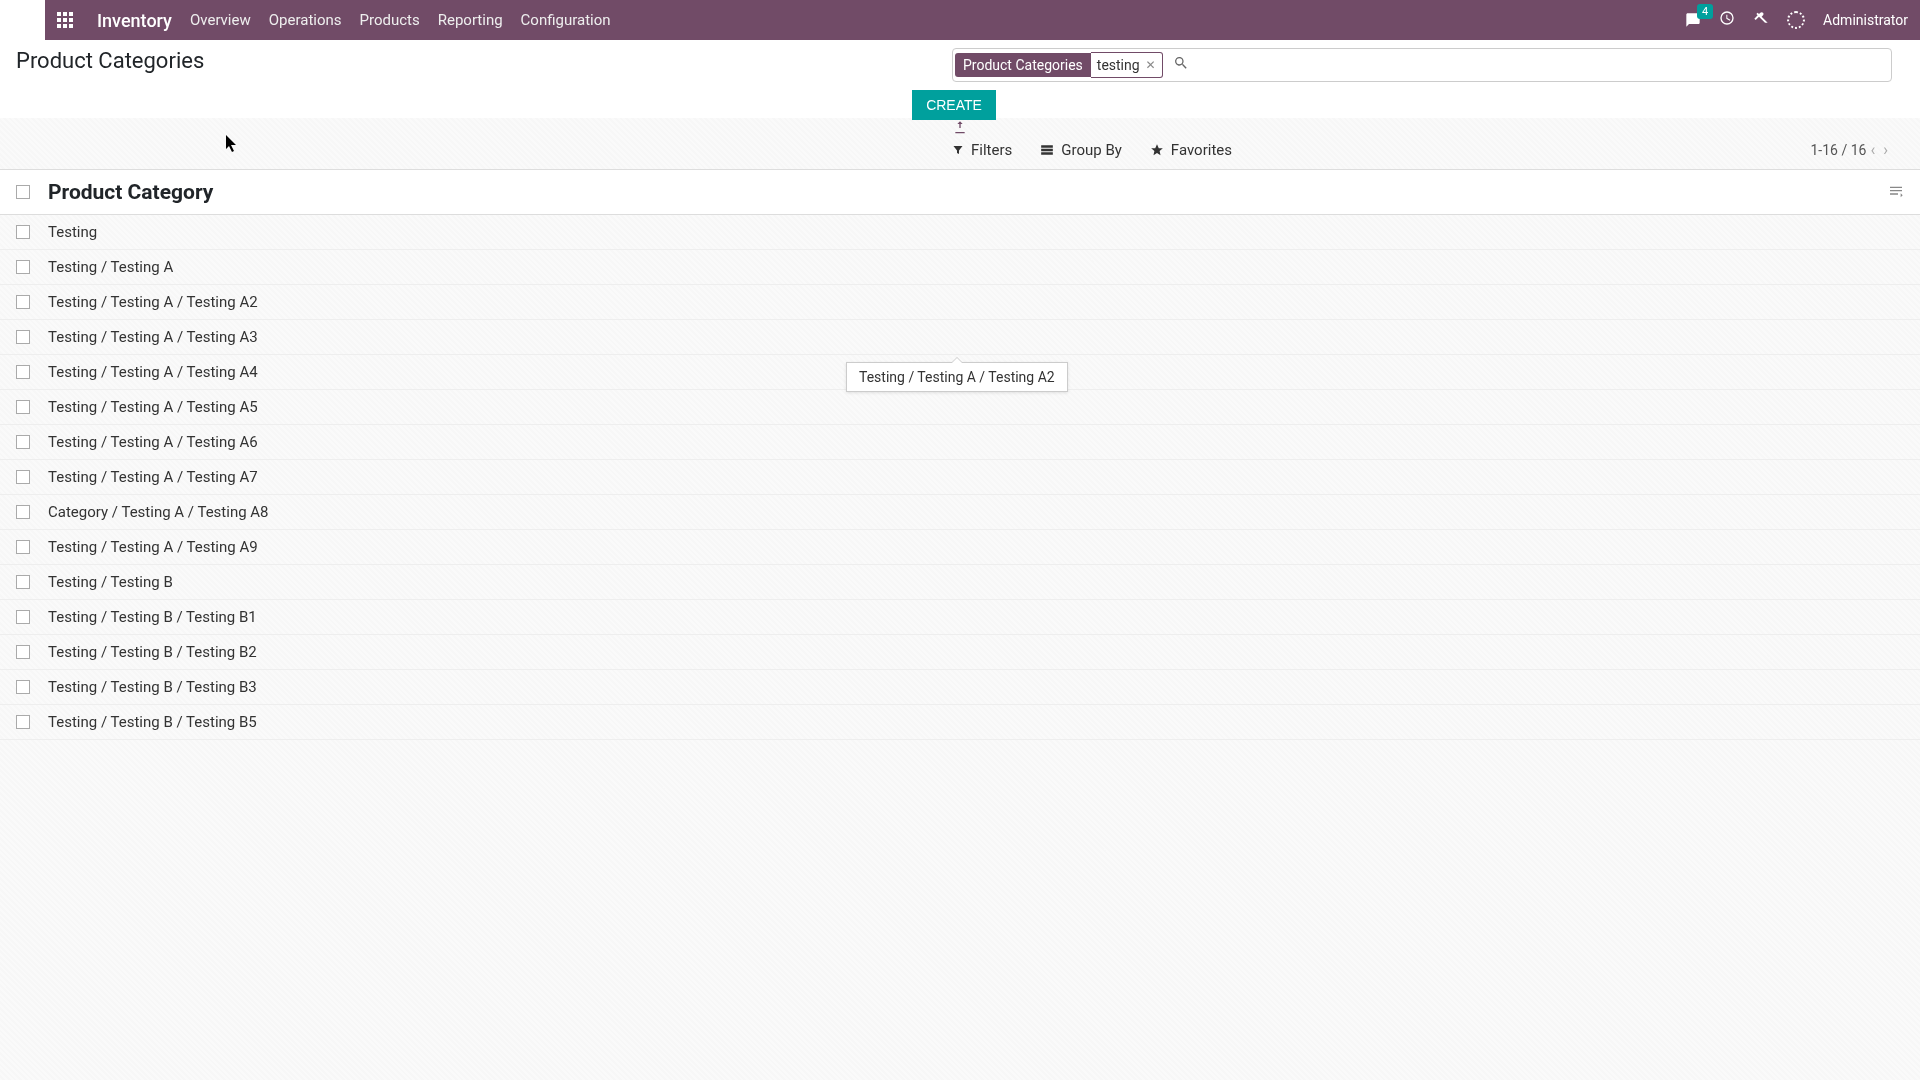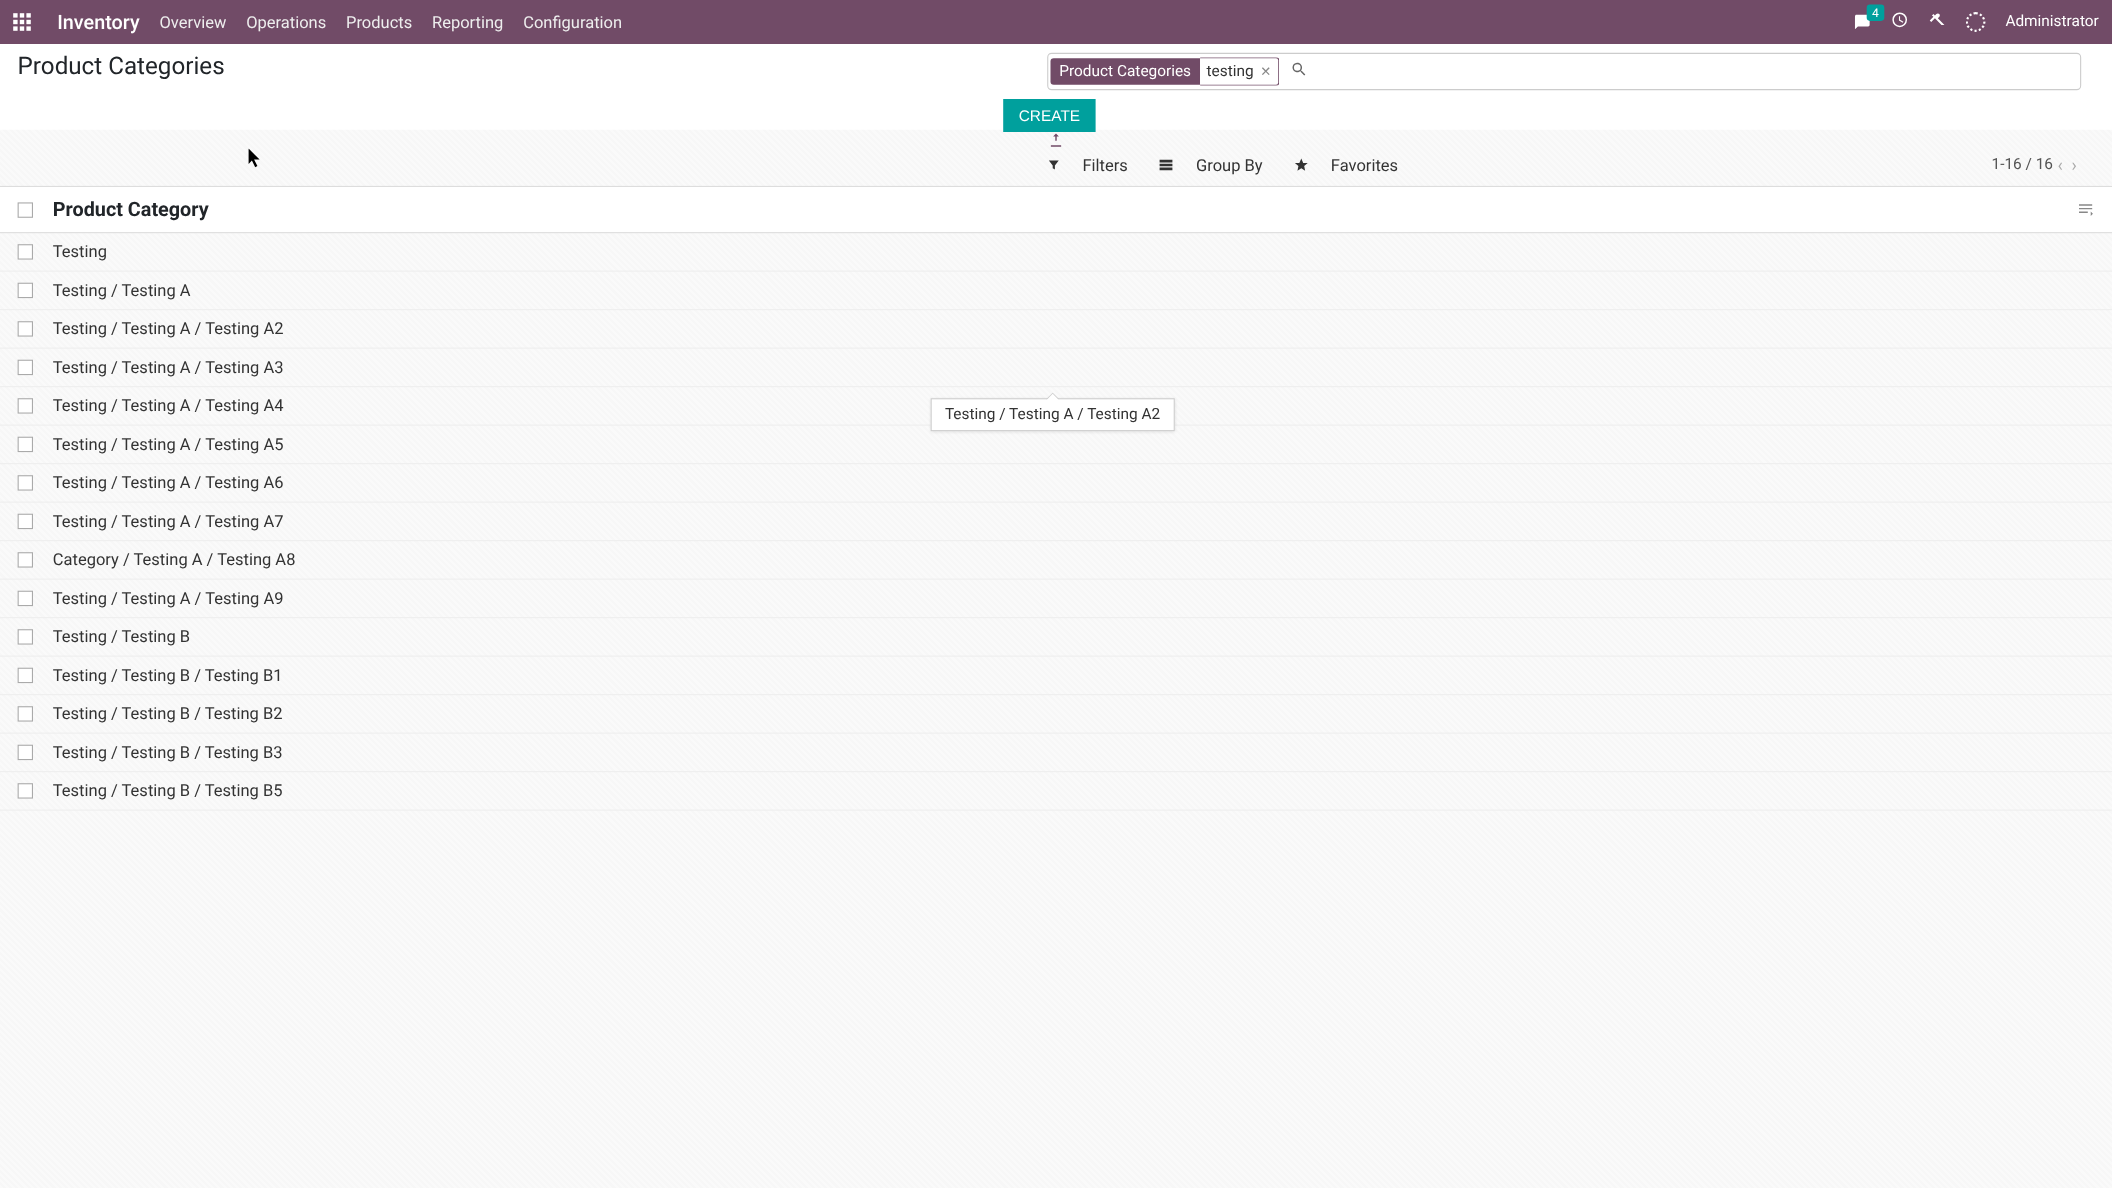--- a/index.html
+++ b/index.html
@@ -1,19 +1,19 @@
 <!DOCTYPE html>
 <html><head>
 <meta charset="utf-8">
 <style>
 * { margin: 0; padding: 0; box-sizing: border-box; }
 body { font-family: -apple-system, BlinkMacSystemFont, "Segoe UI", Roboto, Helvetica, Arial, sans-serif; background: #fff; width: 1920px; height: 1080px; overflow: hidden; }
 
 
-.navbar { background: #714B67; height: 40px; display: flex; align-items: center; color: #fff; padding: 0 12px; }
+.navbar { background: #714B67; height: 40px; display: flex; align-items: center; color: #fff; padding: 0 12px; margin-left: 45px; }
 .navbar-left { display: flex; align-items: center; gap: 18px; }
 .apps-icon { width: 16px; height: 16px; display: grid; grid-template-columns: repeat(3,4px); grid-template-rows: repeat(3,4px); gap: 2px; }
 .apps-icon span { background: #fff; width:4px; height:4px; }
 .brand { font-size: 18px; font-weight: 500; margin-left: 6px; }
 .nav-item { font-size: 15px; cursor: pointer; color: #eee; }
 .navbar-right { margin-left: auto; display: flex; align-items: center; gap: 18px; }
 .badge-wrap { position: relative; display:flex; align-items:center; }
 .badge { position: absolute; top: -8px; right: -12px; background: #00A09D; color:#fff; font-size:11px; padding:1px 5px; border-radius:3px; }
 .icon-svg { width:16px; height:16px; fill:#fff; }
 .spinner-circle { width:18px; height:18px; border:2px dotted #fff; border-radius:50%; }
@@ -27,28 +27,28 @@
 .search-tag-facet { background:#714B67; color:#fff; padding:4px 8px; font-size:14px; border-radius:3px 0 0 3px; margin-left:2px; }
 .search-tag-value { background:#fff; color:#333; padding:4px 6px; font-size:14px; border:1px solid #714B67; border-left:none; display:flex; align-items:center; gap:6px; border-radius:0 3px 3px 0;}
 .search-tag-value .x { cursor:pointer; color:#888; font-size:12px;}
 .search-input { border:none; outline:none; flex:1; padding:4px 8px; font-size:14px; }
 .search-icon-btn { padding:0 10px; cursor:pointer; }
 
 .cp-bottom { display:flex; align-items:center; margin-top:8px; padding-bottom:10px;flex-direction:column;}
 .btn-create { background:#00A09D; color:#fff; border:none; padding:7px 14px; font-size:14px; font-weight:500; cursor:pointer; }
 .btn-import { margin-left:12px; color:#714B67; cursor:pointer; }
 .toolbar-filters { margin-left:auto; display:flex; gap:28px; width:940px;}
-.filter-btn { display:flex; align-items:center; gap:20px; font-size:15px; color:#333; cursor:pointer; }
+.filter-btn { display:flex; align-items:center; gap:7px; font-size:15px; color:#333; cursor:pointer; }
 .pager { margin-left:auto; display:flex; align-items:center; color:#555; font-size:14px;}
 .pager-arrow { color:#aaa; cursor:pointer; font-size:16px; padding:0 4px;}
 
 
 .list-header { display:flex; align-items:center; border-top:1px solid #ddd; border-bottom:1px solid #ddd; padding:10px 16px; background:#fff;}
 .list-header .chk { margin-right:18px; }
-.col-title { font-weight:700; font-size:18px; color:#212529; }
+.col-title { font-weight:700; font-size:21px; color:#212529; }
 .settings-icon { margin-left:auto; color:#888; cursor:pointer; }
 .list-body { }
 .list-row { display:flex; align-items:center; border-bottom:1px solid #eee; padding:8px 16px; font-size:15px; color:#333; cursor:pointer; }
 .list-row .chk { margin-right:18px; }
 .chk { width:14px; height:14px; border:1px solid #aaa; background:#fff; cursor:pointer; display:inline-block;}
 
 
 .tooltip-box { position:absolute; left:846px; top:362px; background:#fff; border:1px solid #ccc; padding:6px 12px; font-size:14px; color:#333; box-shadow:0 1px 3px rgba(0,0,0,0.1);}
 .tooltip-box::before { content:''; position:absolute; top:-6px; left:50%; margin-left:-6px; width:0; height:0; border-left:6px solid transparent; border-right:6px solid transparent; border-bottom:6px solid #ccc;}
 .tooltip-box::after { content:''; position:absolute; top:-5px; left:50%; margin-left:-6px; width:0; height:0; border-left:6px solid transparent; border-right:6px solid transparent; border-bottom:6px solid #fff;}

